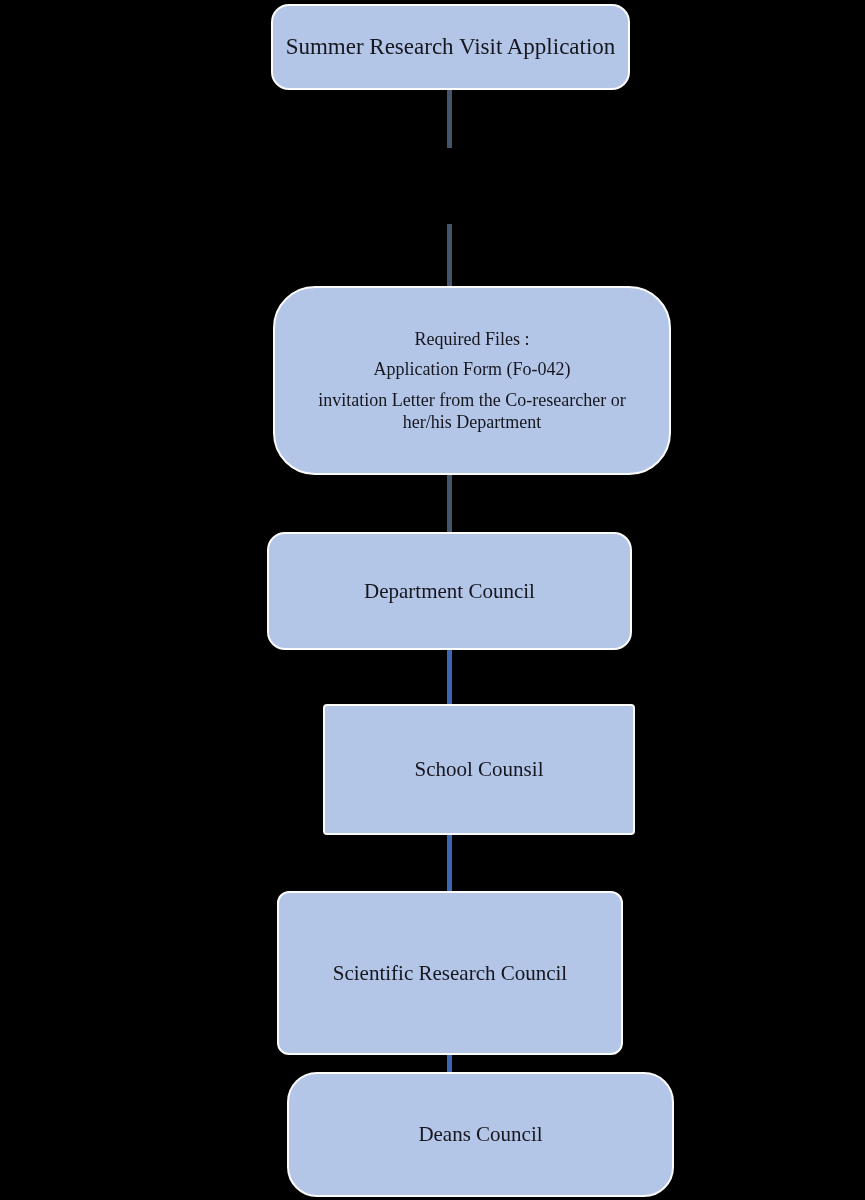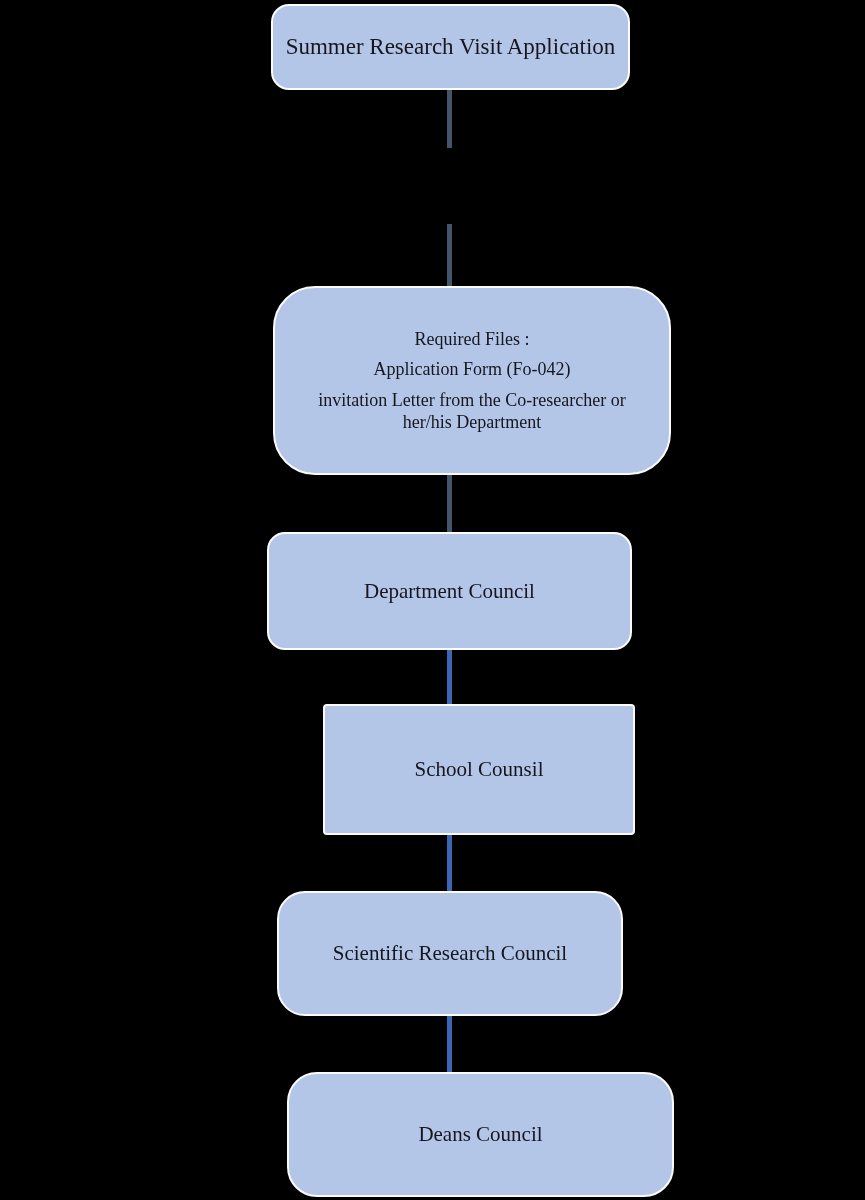--- a/index.html
+++ b/index.html
@@ -36,21 +36,21 @@
     z-index: 2;
     line-height: 1.25;
   }
   .n1 { left: 271px; top: 4px;    width: 359px; height: 86px;  border-radius: 18px; font-size: 23px; }
   .n2 { left: 247px; top: 143px;  width: 407px; height: 85px;  border-radius: 14px; font-size: 23px; }
   .n3 { left: 252px; top: 286px;  width: 398px; height: 189px; border-radius: 42px; font-size: 18px;
         flex-direction: column; padding: 8px 20px; margin-left: 21px; }
   .n3 p { margin: 4px 0; }
   .n4 { left: 267px; top: 532px;  width: 365px; height: 118px; border-radius: 18px; font-size: 21px; align-items: center; }
   .n5 { left: 277px; top: 704px;  width: 312px; height: 131px; border-radius: 4px; font-size: 21px; margin-left: 46px; }
-  .n6 { left: 277px; top: 891px;  width: 346px; height: 125px; border-radius: 28px; font-size: 21px; }
+  .n6 { left: 277px; top: 891px;  width: 346px; height: 164px; border-radius: 12px; font-size: 21px; }
   .n7 { left: 287px; top: 1072px; width: 387px; height: 125px; border-radius: 30px; font-size: 21px; }
   .c1 { top: 88px;   height: 60px; }
   .c2 { top: 224px;  height: 66px; }
   .c3 { top: 471px;  height: 65px; }
   .c4 { top: 646px;  height: 62px; }
   .c5 { top: 831px;  height: 64px; }
   .c6 { top: 1013px; height: 63px; }
 </style>
 </head>
 <body>

